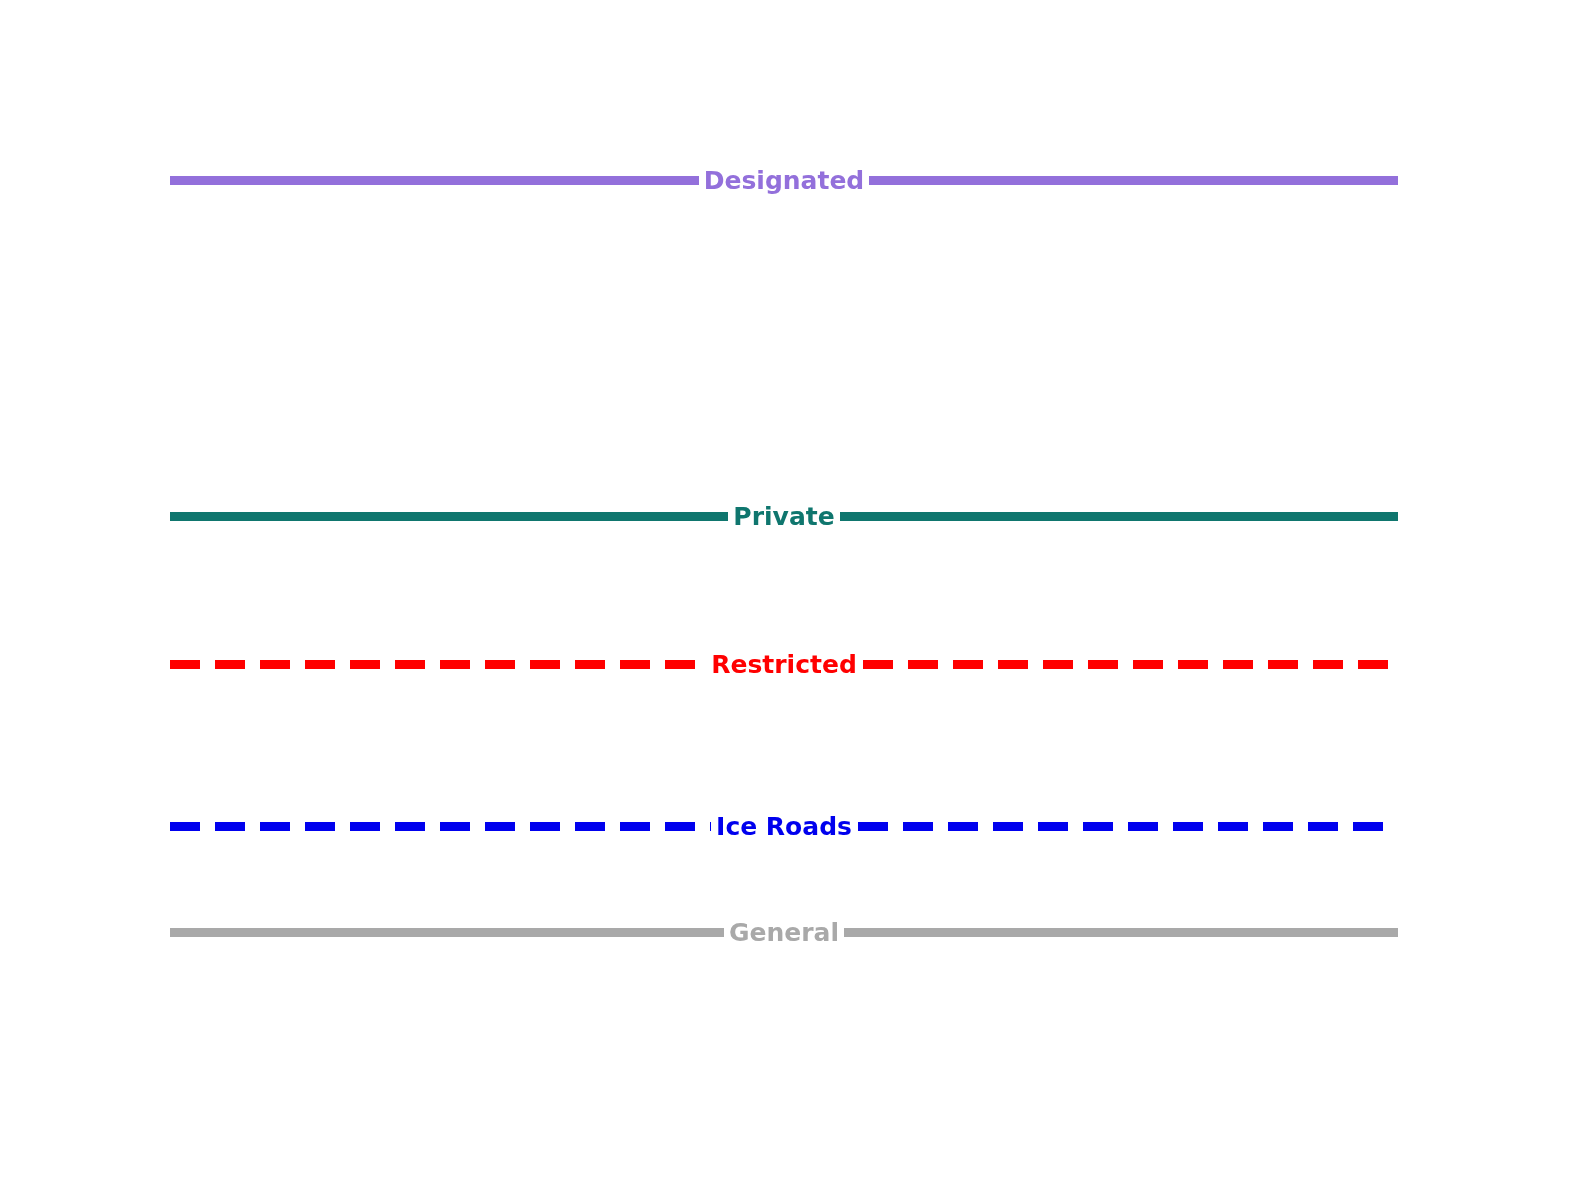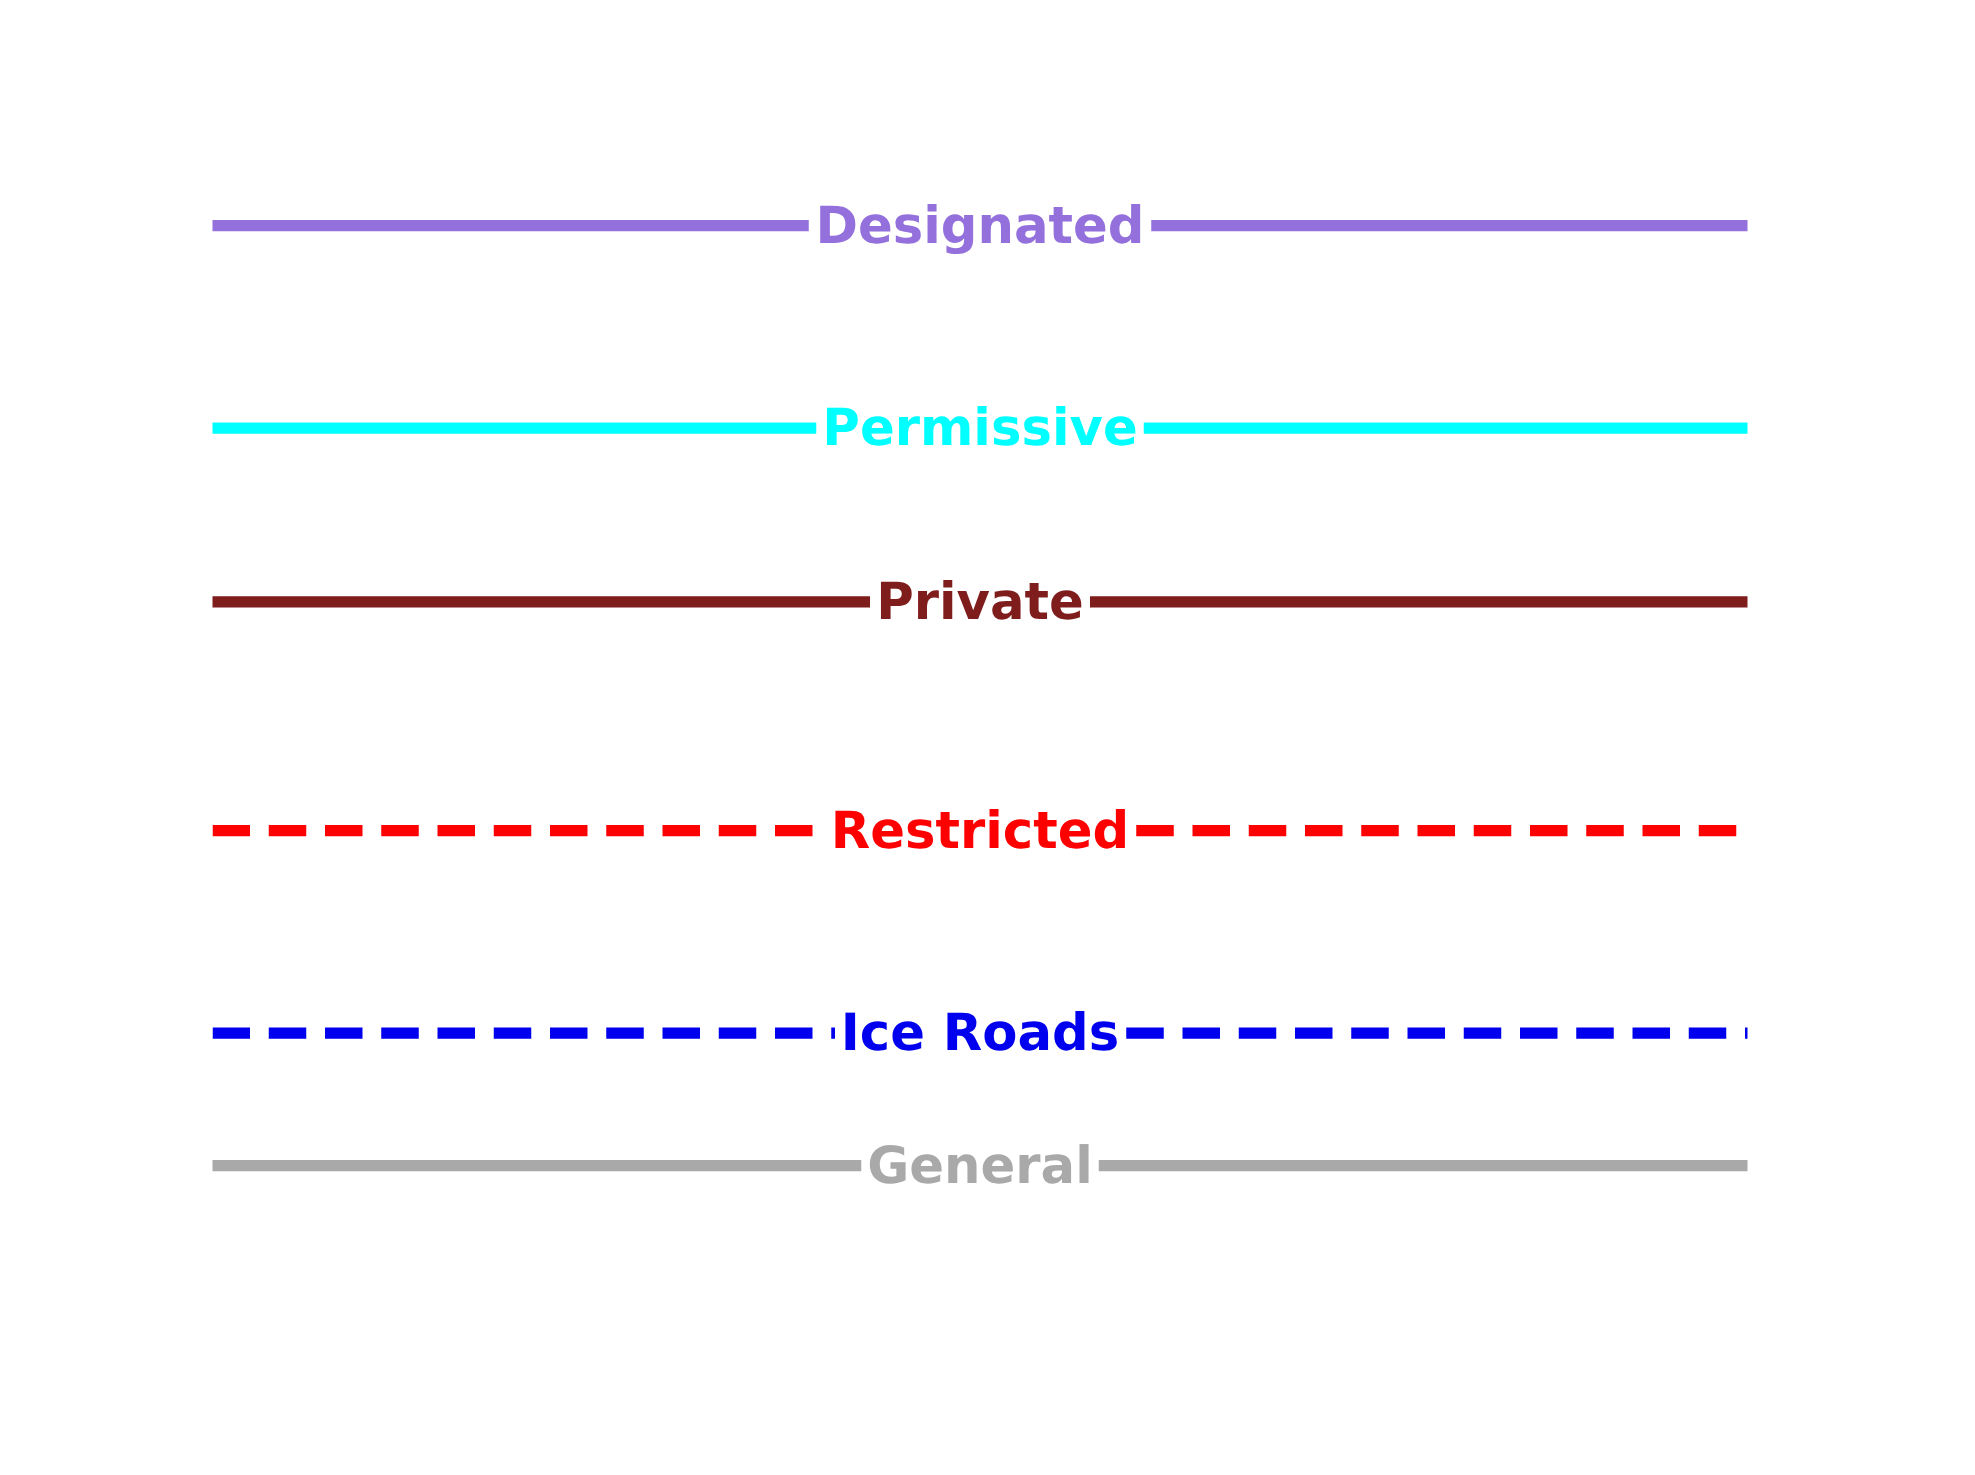--- a/index.html
+++ b/index.html
@@ -55,46 +55,41 @@
     background-repeat: repeat-x;
   }
 
   .legend-line.dashed.right-seg {
     background-position: 1px 0;
   }
 
   .legend-label {
     flex: 0 0 auto;
     font-weight: bold;
-    font-size: 41px;
+    font-size: 25px;
     line-height: 35px;
     letter-spacing: 0px;
     white-space: nowrap;
     padding: 0 5px;
     color: inherit;
   }
 </style>
 </head>
 <body>
 
 <div id="legend-canvas" style="background: rgb(255, 255, 255);">
 
   <div class="legend-row" style="top: 180px; color: rgb(147, 112, 219);">
     <span class="legend-line solid"></span>
     <span class="legend-label">Designated</span>
     <span class="legend-line solid right-seg"></span>
   </div>
 
-  <div class="legend-row" style="top: 342px; color: rgb(0, 255, 255);">
-    <span class="legend-line solid"></span>
-    <span class="legend-label">Permissive</span>
-    <span class="legend-line solid right-seg"></span>
-  </div>
 
-  <div class="legend-row" style="top: 481px; color: #7f1d1d;">
+  <div class="legend-row" style="top: 516px; color: #0f766e;">
     <span class="legend-line solid"></span>
     <span class="legend-label">Private</span>
     <span class="legend-line solid right-seg"></span>
   </div>
 
   <div class="legend-row" style="top: 664px; color: rgb(255, 0, 0);">
     <span class="legend-line dashed"></span>
     <span class="legend-label">Restricted</span>
     <span class="legend-line dashed right-seg"></span>
   </div>

